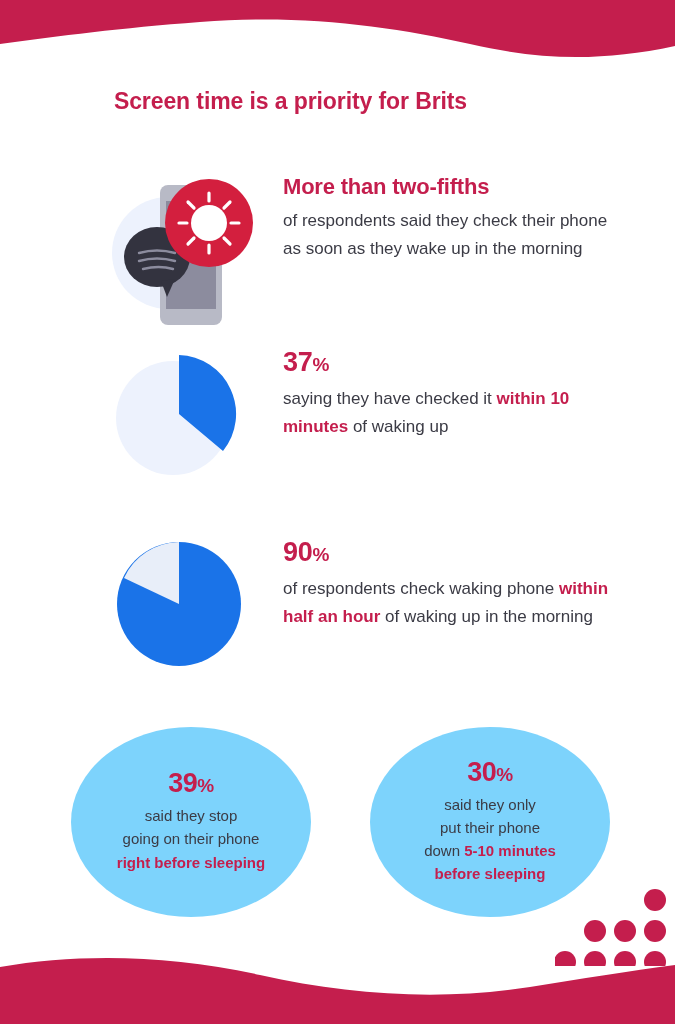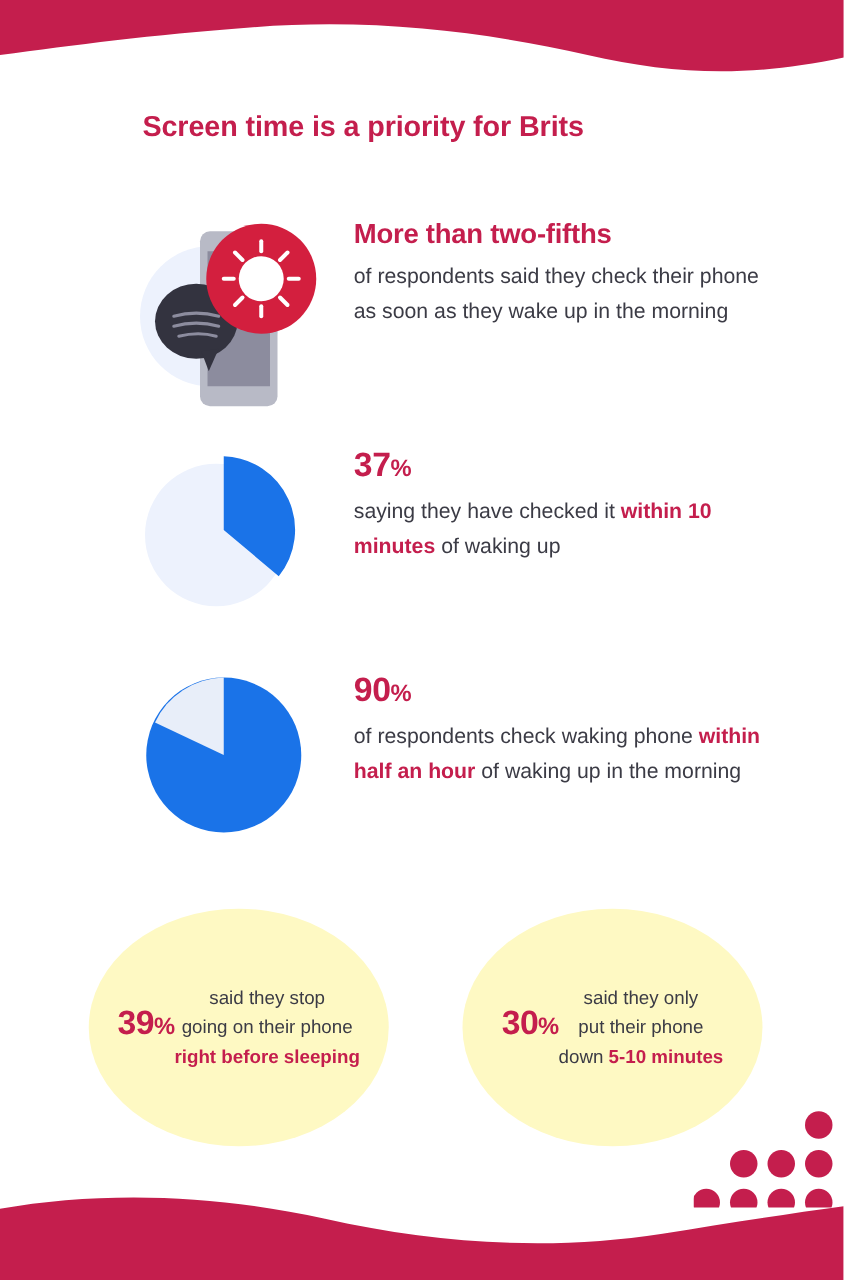--- a/index.html
+++ b/index.html
@@ -43,22 +43,22 @@
   
   .phone-ill { position:absolute; left:0; top:0; width:150px; height:155px; }
 
   
   .pie { position:absolute; }
 
   
   .bubble {
     position:absolute;
     border-radius:50%;
-    background:#fef9c3;
-    display:flex; flex-direction:row;
+    background:#7dd3fc;
+    display:flex; flex-direction:column;
     align-items:center; justify-content:center;
     text-align:center;
   }
   .bubble-pct {
     font-size:27px; font-weight:bold; color:#C41E4D;
     line-height:1; margin-bottom:7px; letter-spacing:-0.5px;
   }
   .bubble-pct .pct { font-size:19px; }
   .bubble-body { font-size:15px; color:#3B3B45; line-height:1.55; }
   .bubble-body .hl { color:#C41E4D; font-weight:bold; }
@@ -107,21 +107,21 @@
   </div>
 
   <div class="row-text">
     <div class="stat-head words">More than two-fifths</div>
     <div class="stat-body">
       <span>of respondents said they check their phone as soon as they wake up in the morning</span>
     </div>
   </div>
 </div>
 
-<div class="row" id="row-ten-minutes" style="top:358px;height:135px;">
+<div class="row" id="row-ten-minutes" style="top:348px;height:135px;">
 
   <div class="row-visual">
     <svg class="pie" style="left:8px;top:0;width:132px;height:132px;" viewBox="0 0 132 132">
       <circle cx="60" cy="70" r="57" fill="#EDF2FD"></circle>
       <path d="M66 66 L66 7 A59 59 0 0 1 110 103 Z" fill="#1A73E8"></path>
     </svg>
   </div>
 
   <div class="row-text">
     <div class="stat-head">
@@ -175,20 +175,23 @@
   </div>
   <div class="bubble-body">
     <div>
       <span>said they only</span>
     </div>
     <div>
       <span>put their phone</span>
     </div>
     <div>
       <span>down </span><span class="hl">5-10 minutes</span>
+    </div>
+    <div>
+      <span class="hl">before sleeping</span>
     </div>
   </div>
 </div>
 
 <svg class="dot-cluster" viewBox="0 0 120 80">
   <circle cx="100" cy="14" r="11" fill="#C41E4D"></circle>
   <circle cx="40" cy="45" r="11" fill="#C41E4D"></circle>
   <circle cx="70" cy="45" r="11" fill="#C41E4D"></circle>
   <circle cx="100" cy="45" r="11" fill="#C41E4D"></circle>
   <circle cx="10" cy="76" r="11" fill="#C41E4D"></circle>

